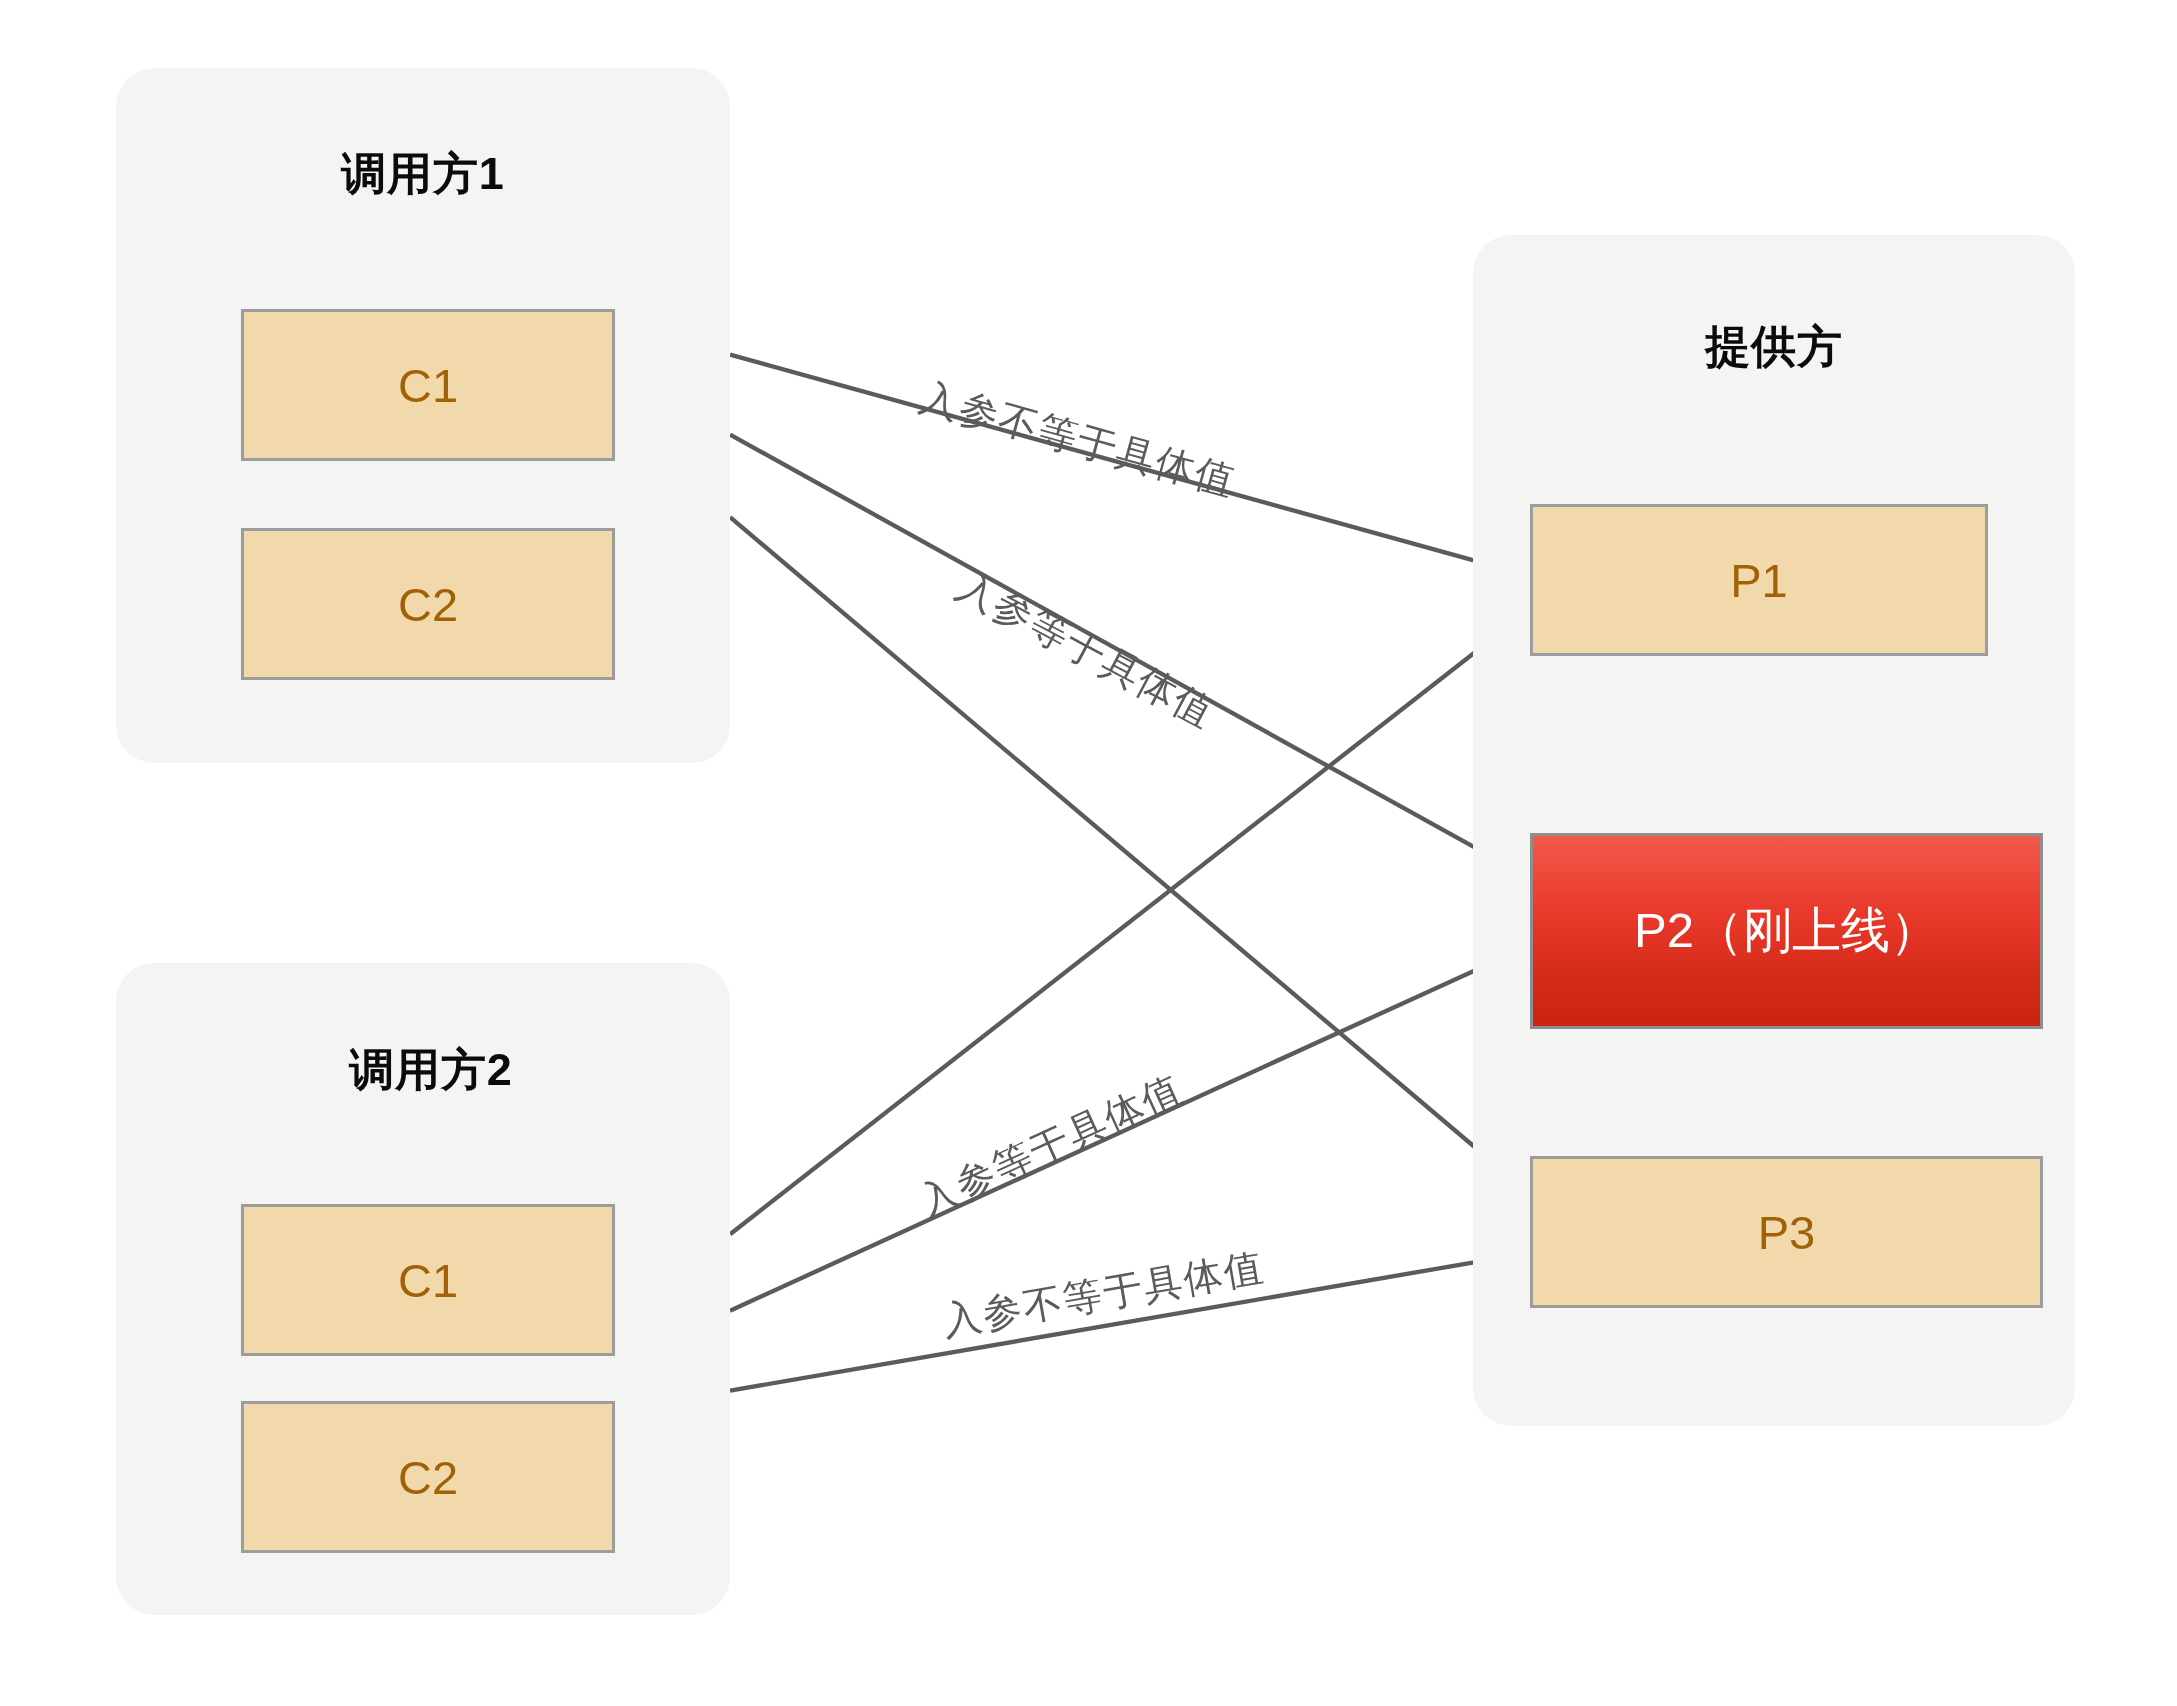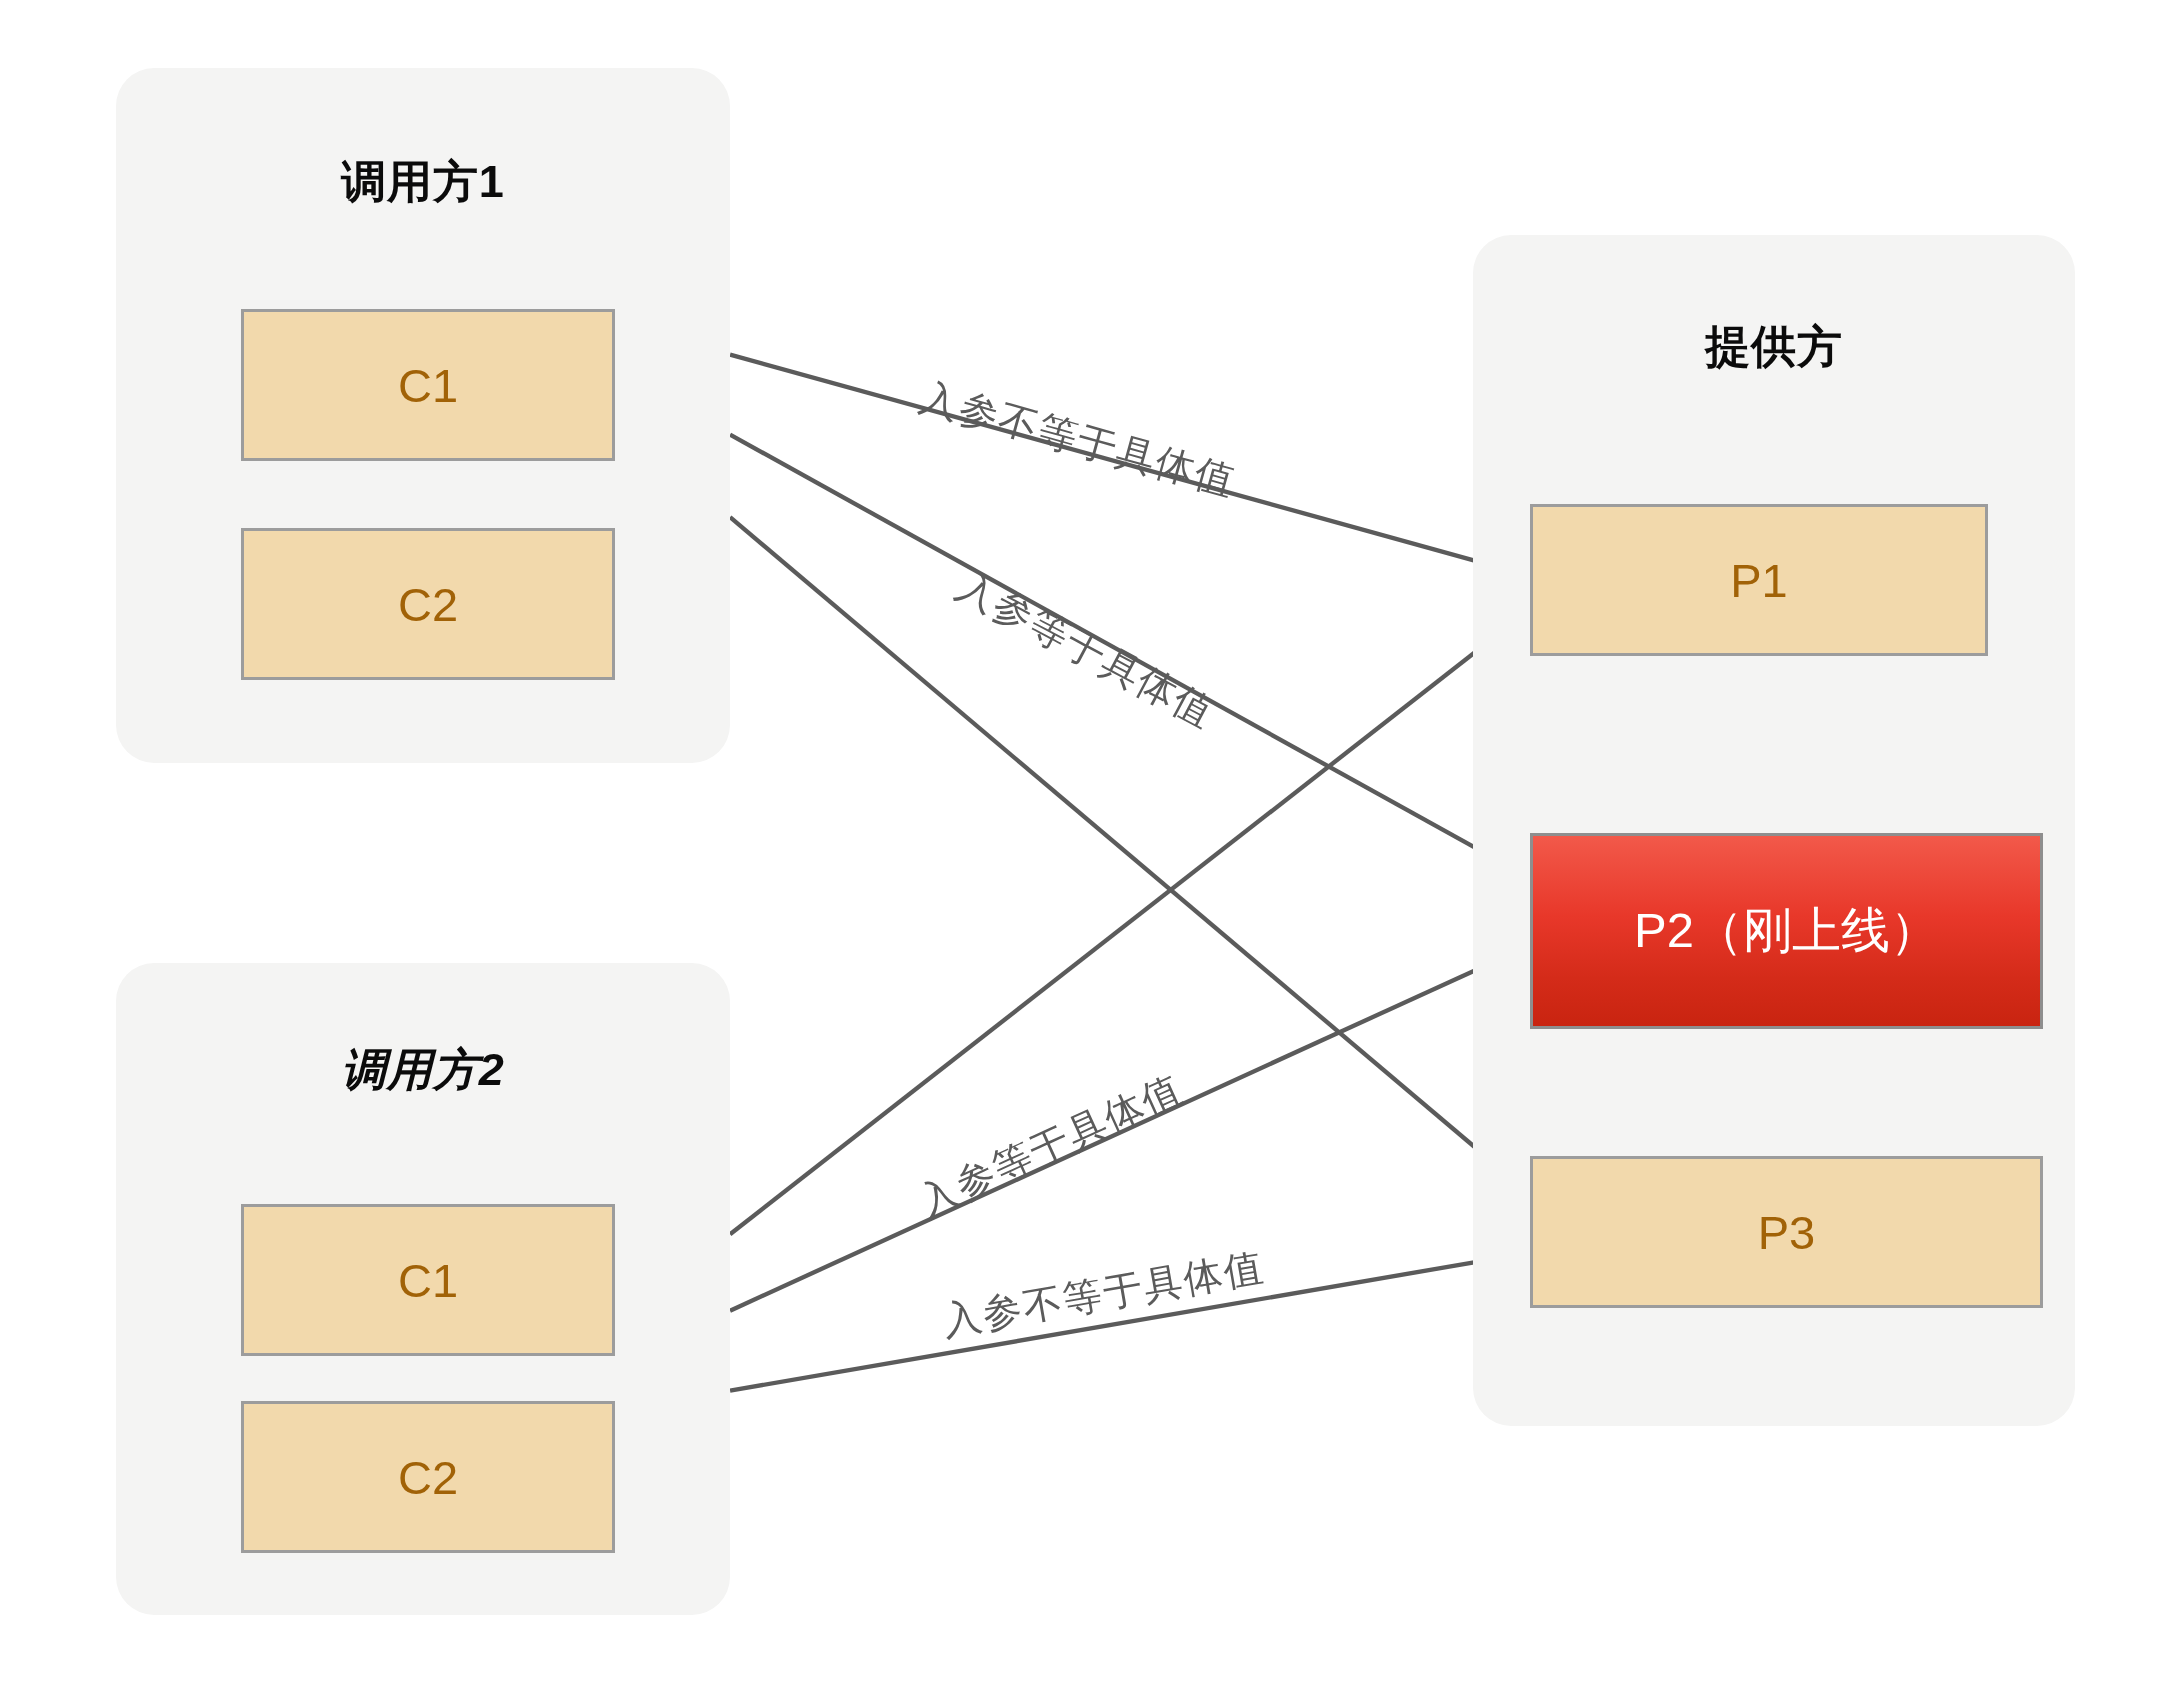--- a/index.html
+++ b/index.html
@@ -34,21 +34,21 @@
     left: 0;
     width: 100%;
     text-align: center;
     font-size: 45px;
     font-weight: bold;
     color: #0b0b0b;
     letter-spacing: 0.9px;
     line-height: 1.1;
     white-space: nowrap;
   }
-  #caller1-title  { top: 149px; margin-top: 8px; }
+  #caller1-title  { top: 149px; }
   #caller2-title  { top: 1045px; }
   #provider-title { top: 322px; }
 
   
   .node-box {
     position: absolute;
     box-sizing: border-box;
     background: #F2D9AC;
     border: 3.5px solid #9C9C9C;
     display: flex;
@@ -140,21 +140,21 @@
 
   <div class="edge-label" style="left:943px; top:1295px; transform: rotate(-9.8deg);">入参不等于具体值</div>
 
   <div id="caller1-panel" class="group-panel"></div>
   <div id="caller1-title" class="group-title" style="left:116px; width:614px;">调用方1</div>
 
   <div id="box-c1-caller1" class="node-box">C1</div>
   <div id="box-c2-caller1" class="node-box">C2</div>
 
   <div id="caller2-panel" class="group-panel"></div>
-  <div id="caller2-title" class="group-title" style="left:116px; width:614px;font-style:italic;">调用方2</div>
+  <div id="caller2-title" class="group-title" style="left:124px; width:614px;">调用方2</div>
 
   <div id="box-c1-caller2" class="node-box">C1</div>
   <div id="box-c2-caller2" class="node-box">C2</div>
 
   <div id="provider-panel" class="group-panel"></div>
   <div id="provider-title" class="group-title" style="left:1473px; width:602px;">提供方</div>
 
   <div id="box-p1" class="node-box">P1</div>
   <div id="box-p2" class="node-box highlight">P2（刚上线）</div>
   <div id="box-p3" class="node-box">P3</div>

